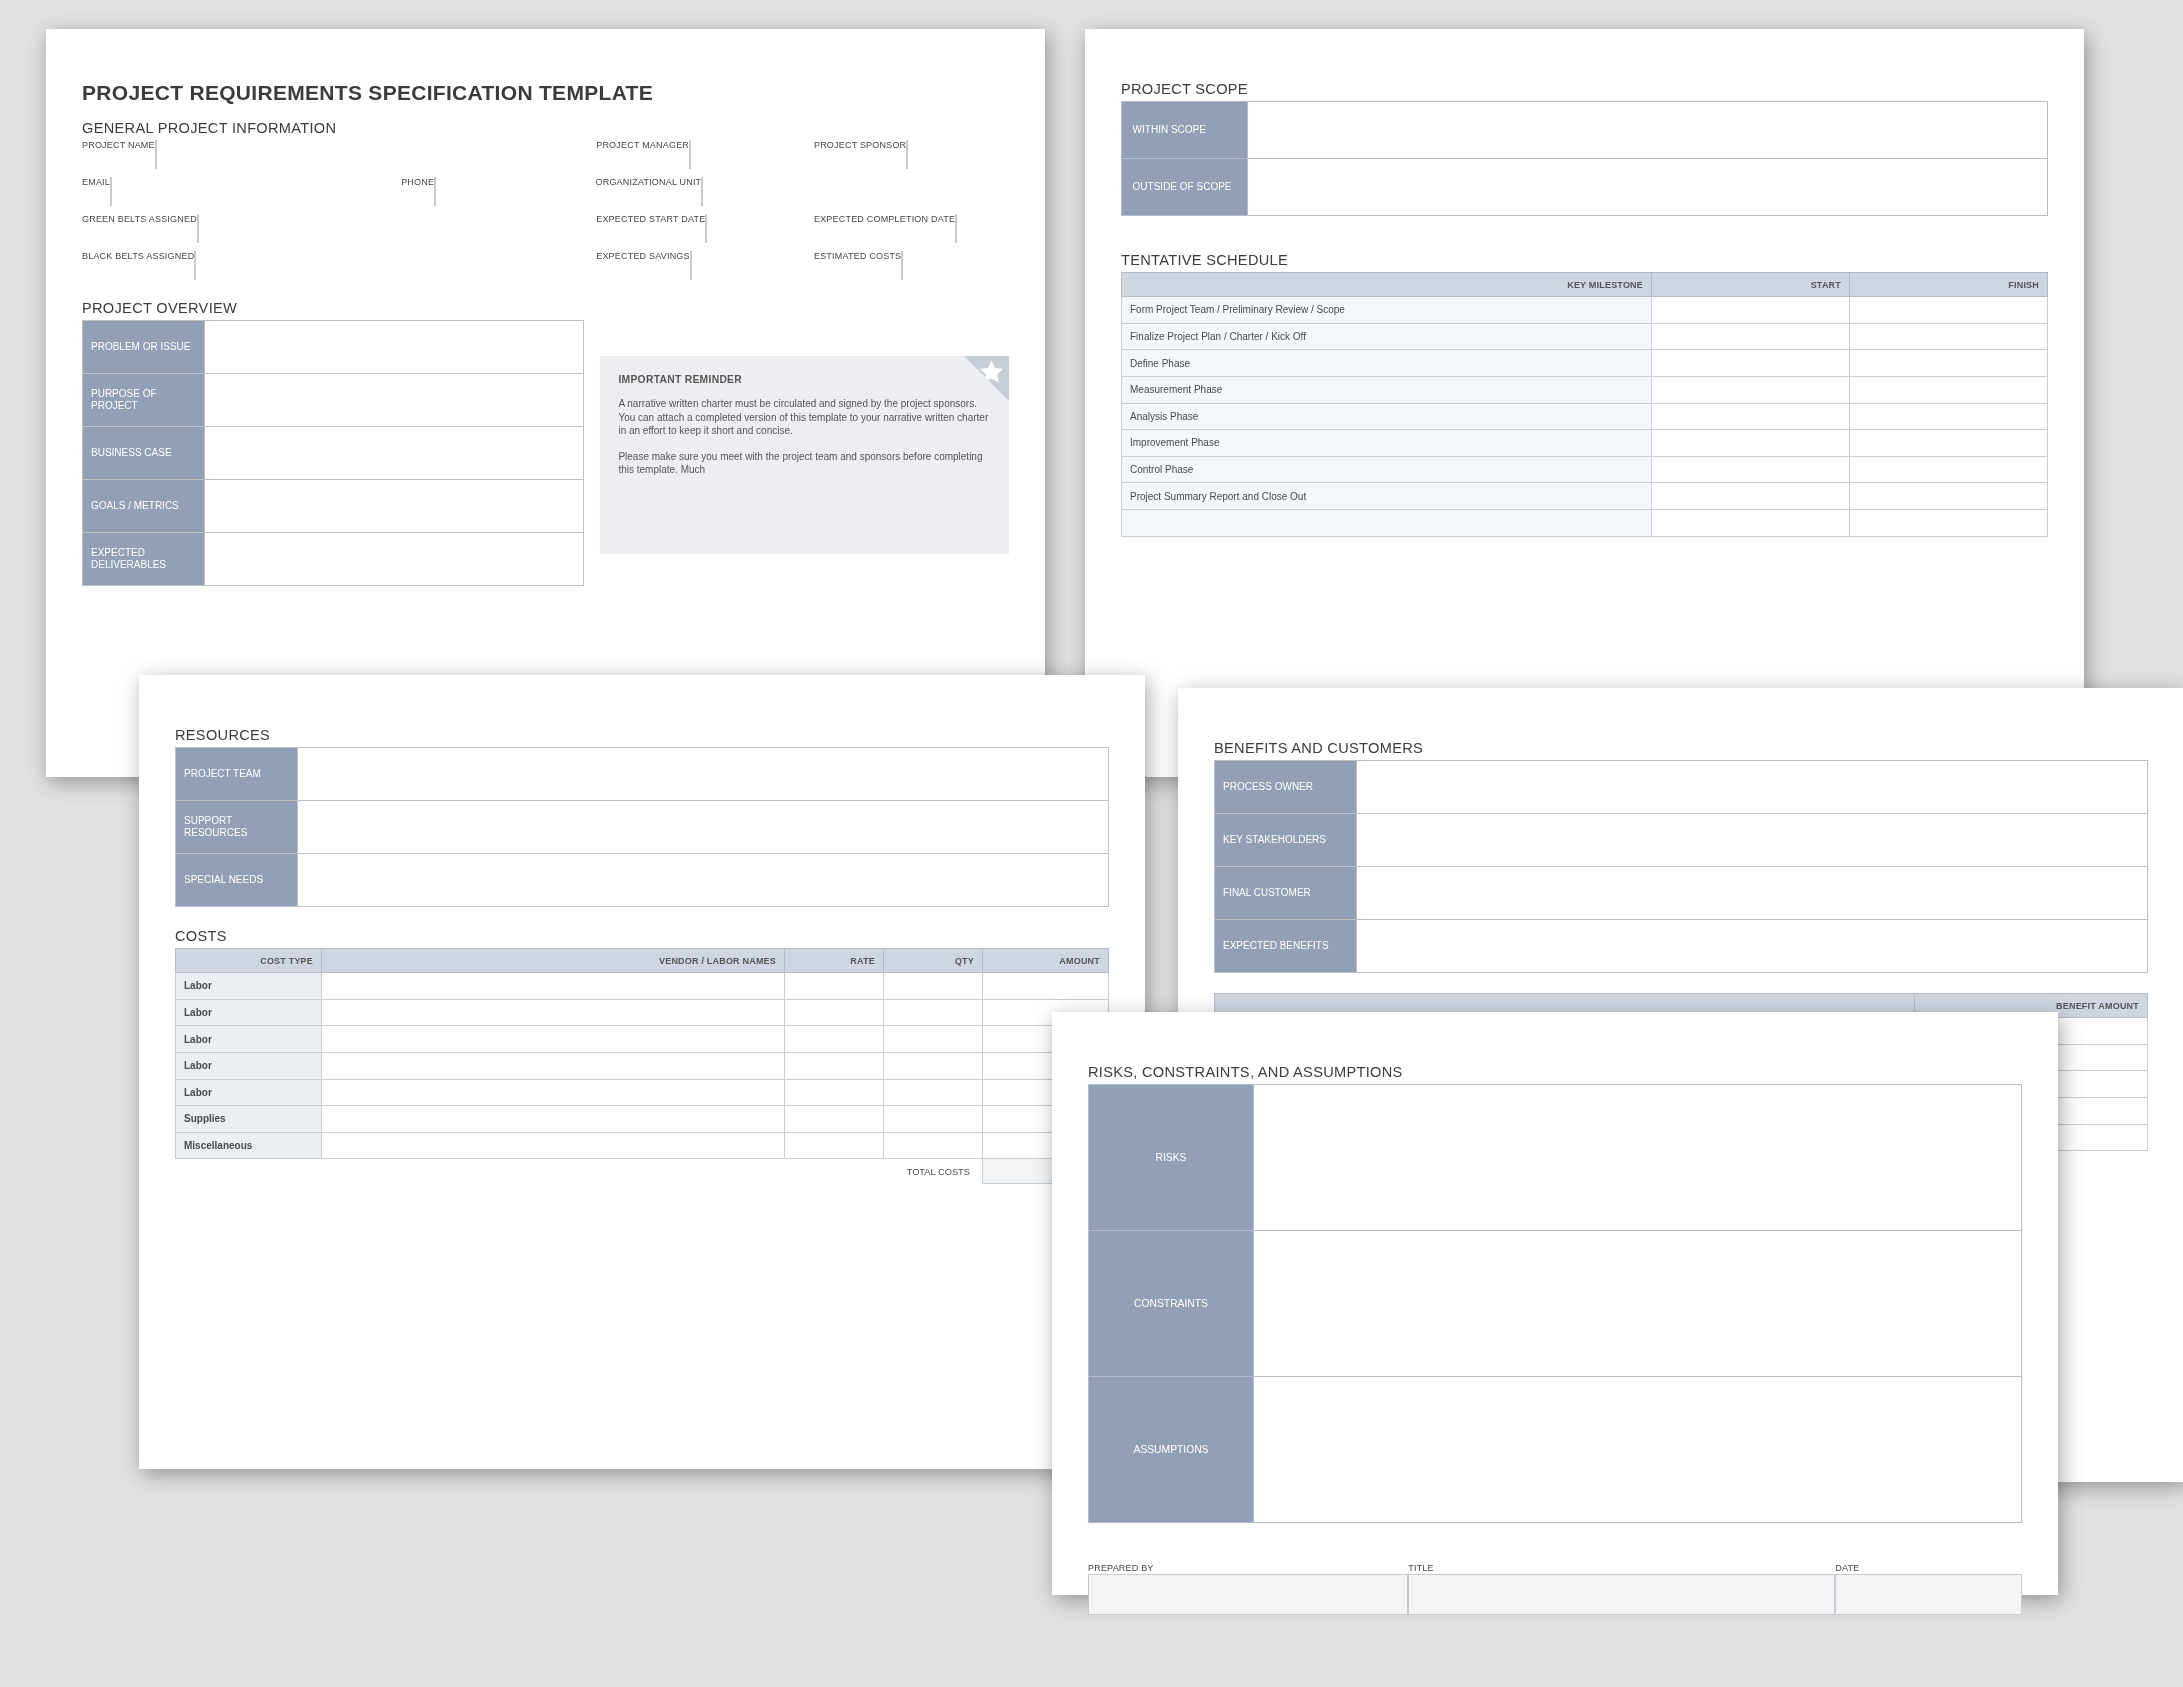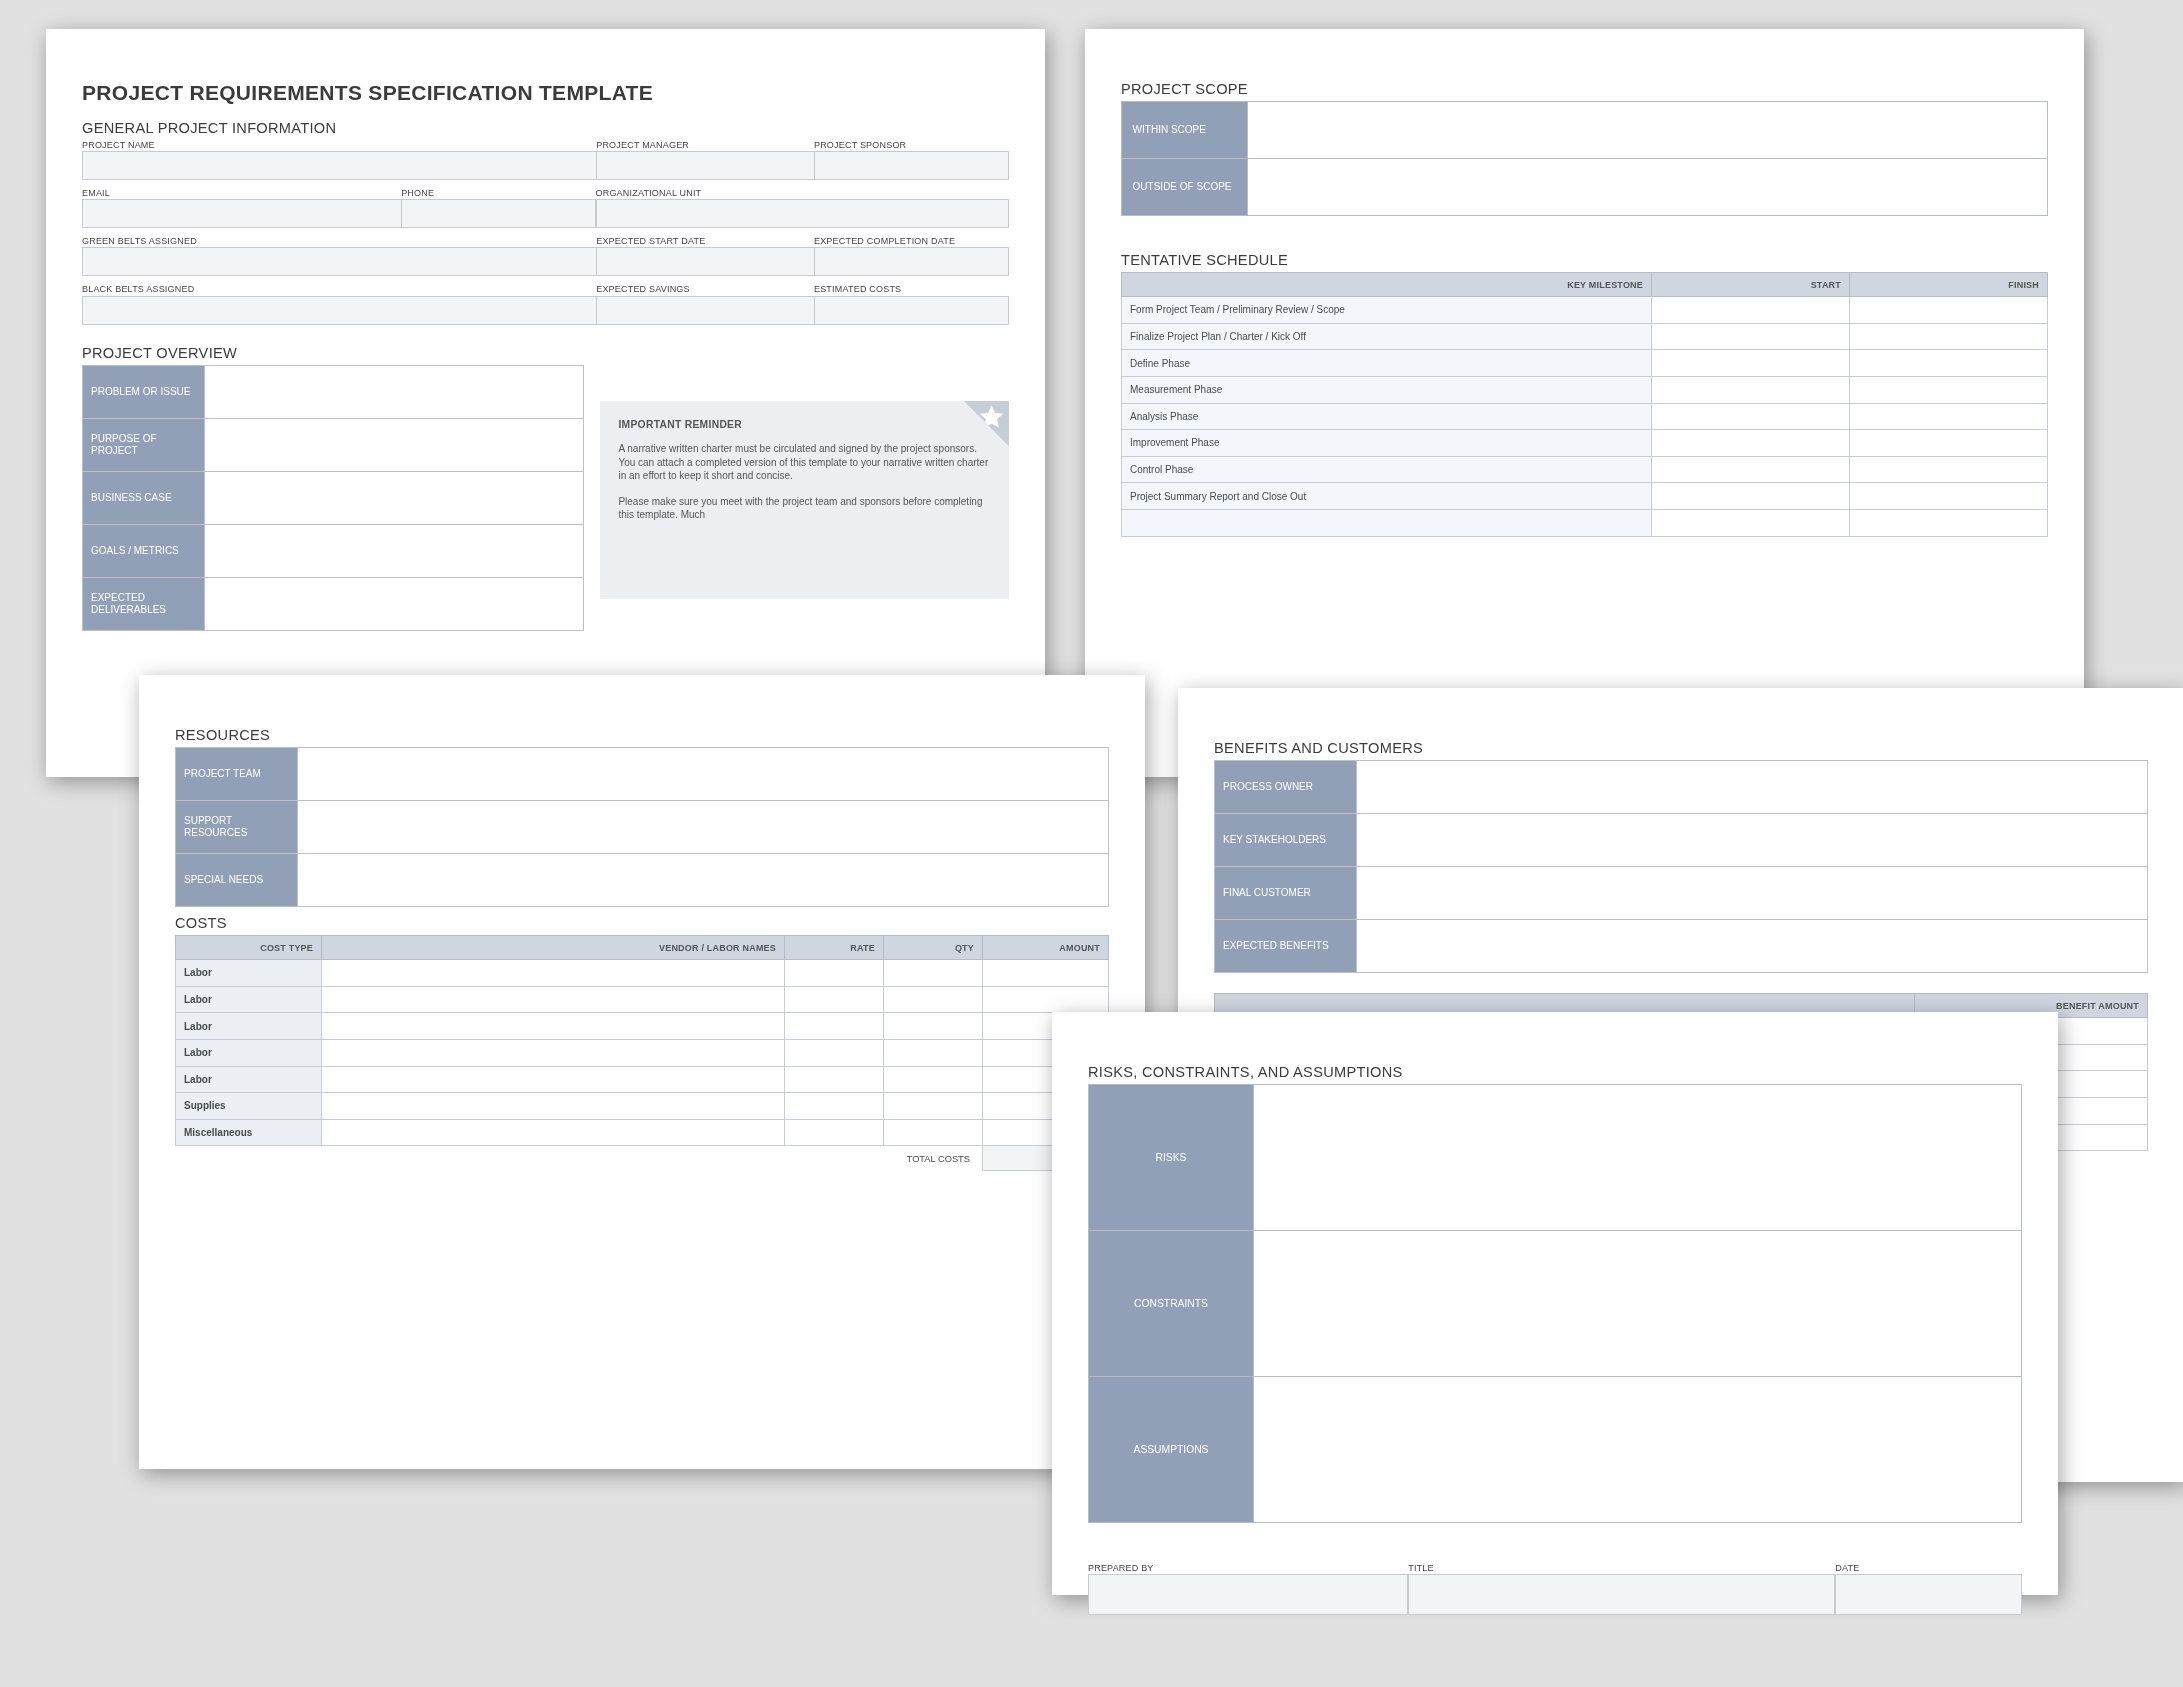--- a/index.html
+++ b/index.html
@@ -37,21 +37,21 @@
     letter-spacing: 0.2px;
     color: #444;
     padding-bottom: 1.3px;
   }
   .inp {
     background: #f3f4f6;
     border: 0.7px solid #c9cacd;
     height: 29px;
   }
   .row { display: flex; gap: 0; }
-  .cell { display: flex; flex-direction: column; }
+  .cell { display: flex; flex-direction: row; }
 
   
   .lt { width:100%; border-collapse:collapse; }
   .lt td { border:0.7px solid #bfc0c3; }
   .lt td.lbl {
     background:#91a0b6;
     color:#fff;
     font-size:10px;
     line-height:1.2;
     padding:6.6px 8px;
@@ -370,21 +370,21 @@
           <td class="lbl">SUPPORT RESOURCES</td>
           <td class="val"></td>
         </tr>
     <tr>
           <td class="lbl">SPECIAL NEEDS</td>
           <td class="val"></td>
         </tr>
   </tbody>
     </table>
 
-  <h2 class="sect" style="margin-top:8px">COSTS</h2>
+  <h2 class="sect" style="margin-top:21px">COSTS</h2>
   <table class="tbl">
     <tbody>
         <tr>
       <th style="width:146px">COST TYPE</th>
       <th>VENDOR / LABOR NAMES</th>
       <th class="tcenter ct-narrow">RATE</th>
       <th class="tcenter ct-narrow">QTY</th>
       <th class="tright" style="width:126px">AMOUNT</th>
     </tr>
     <tr>

